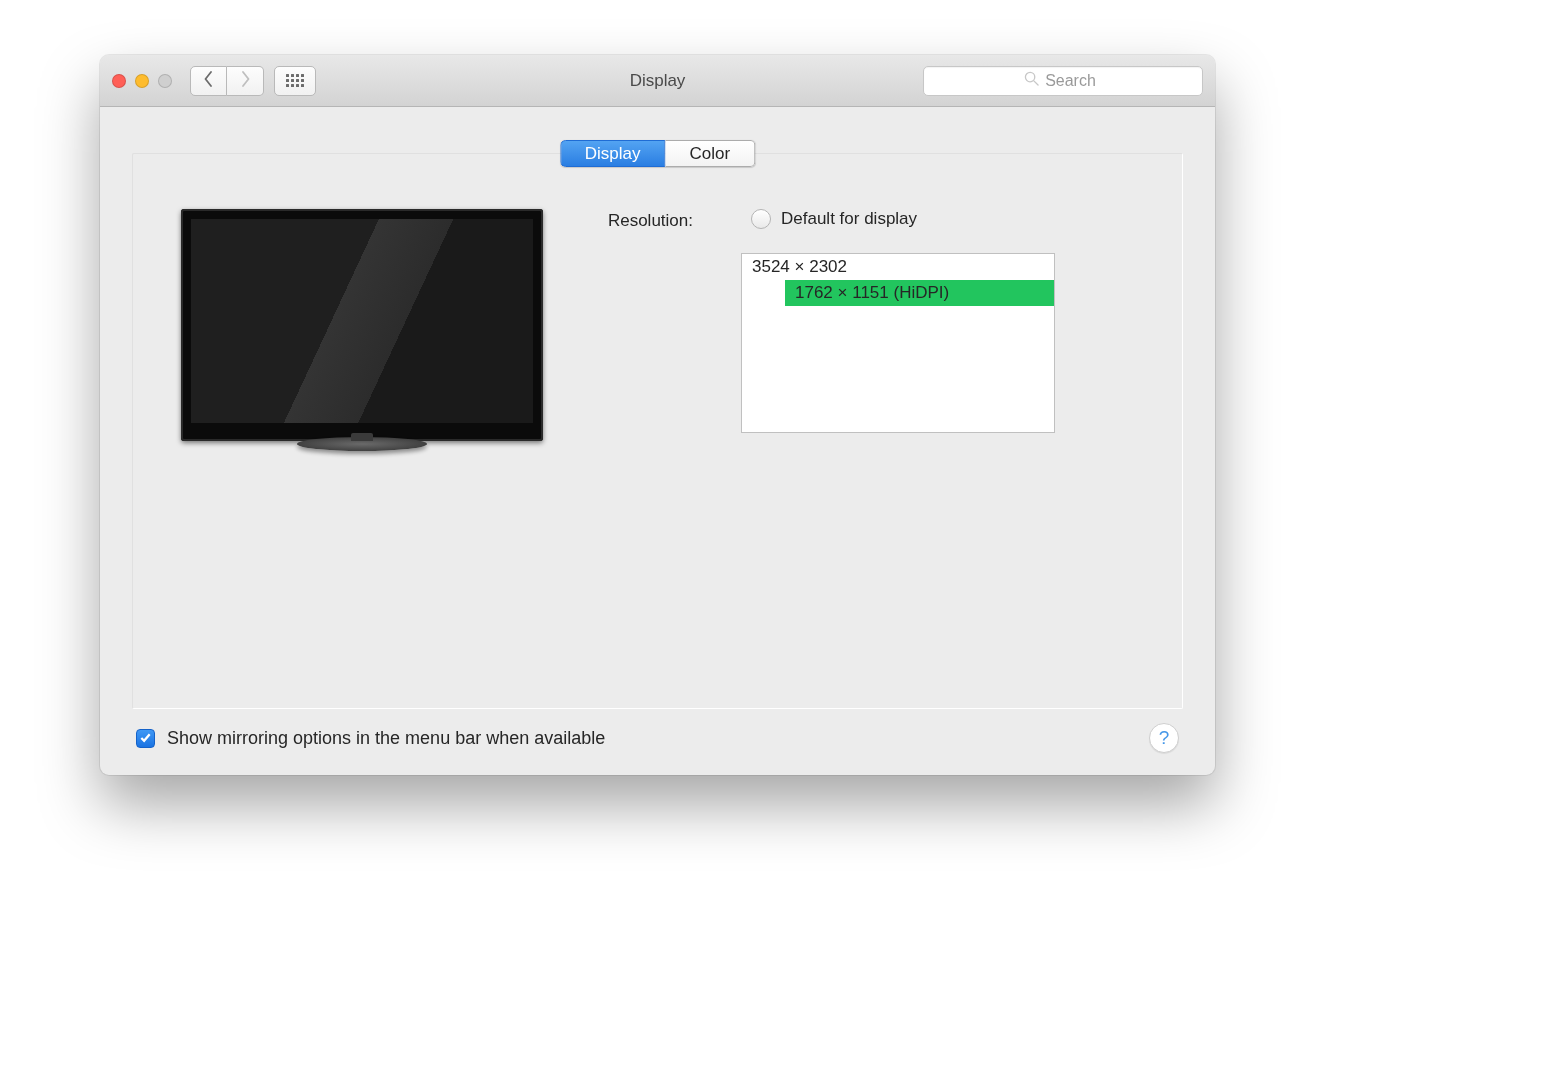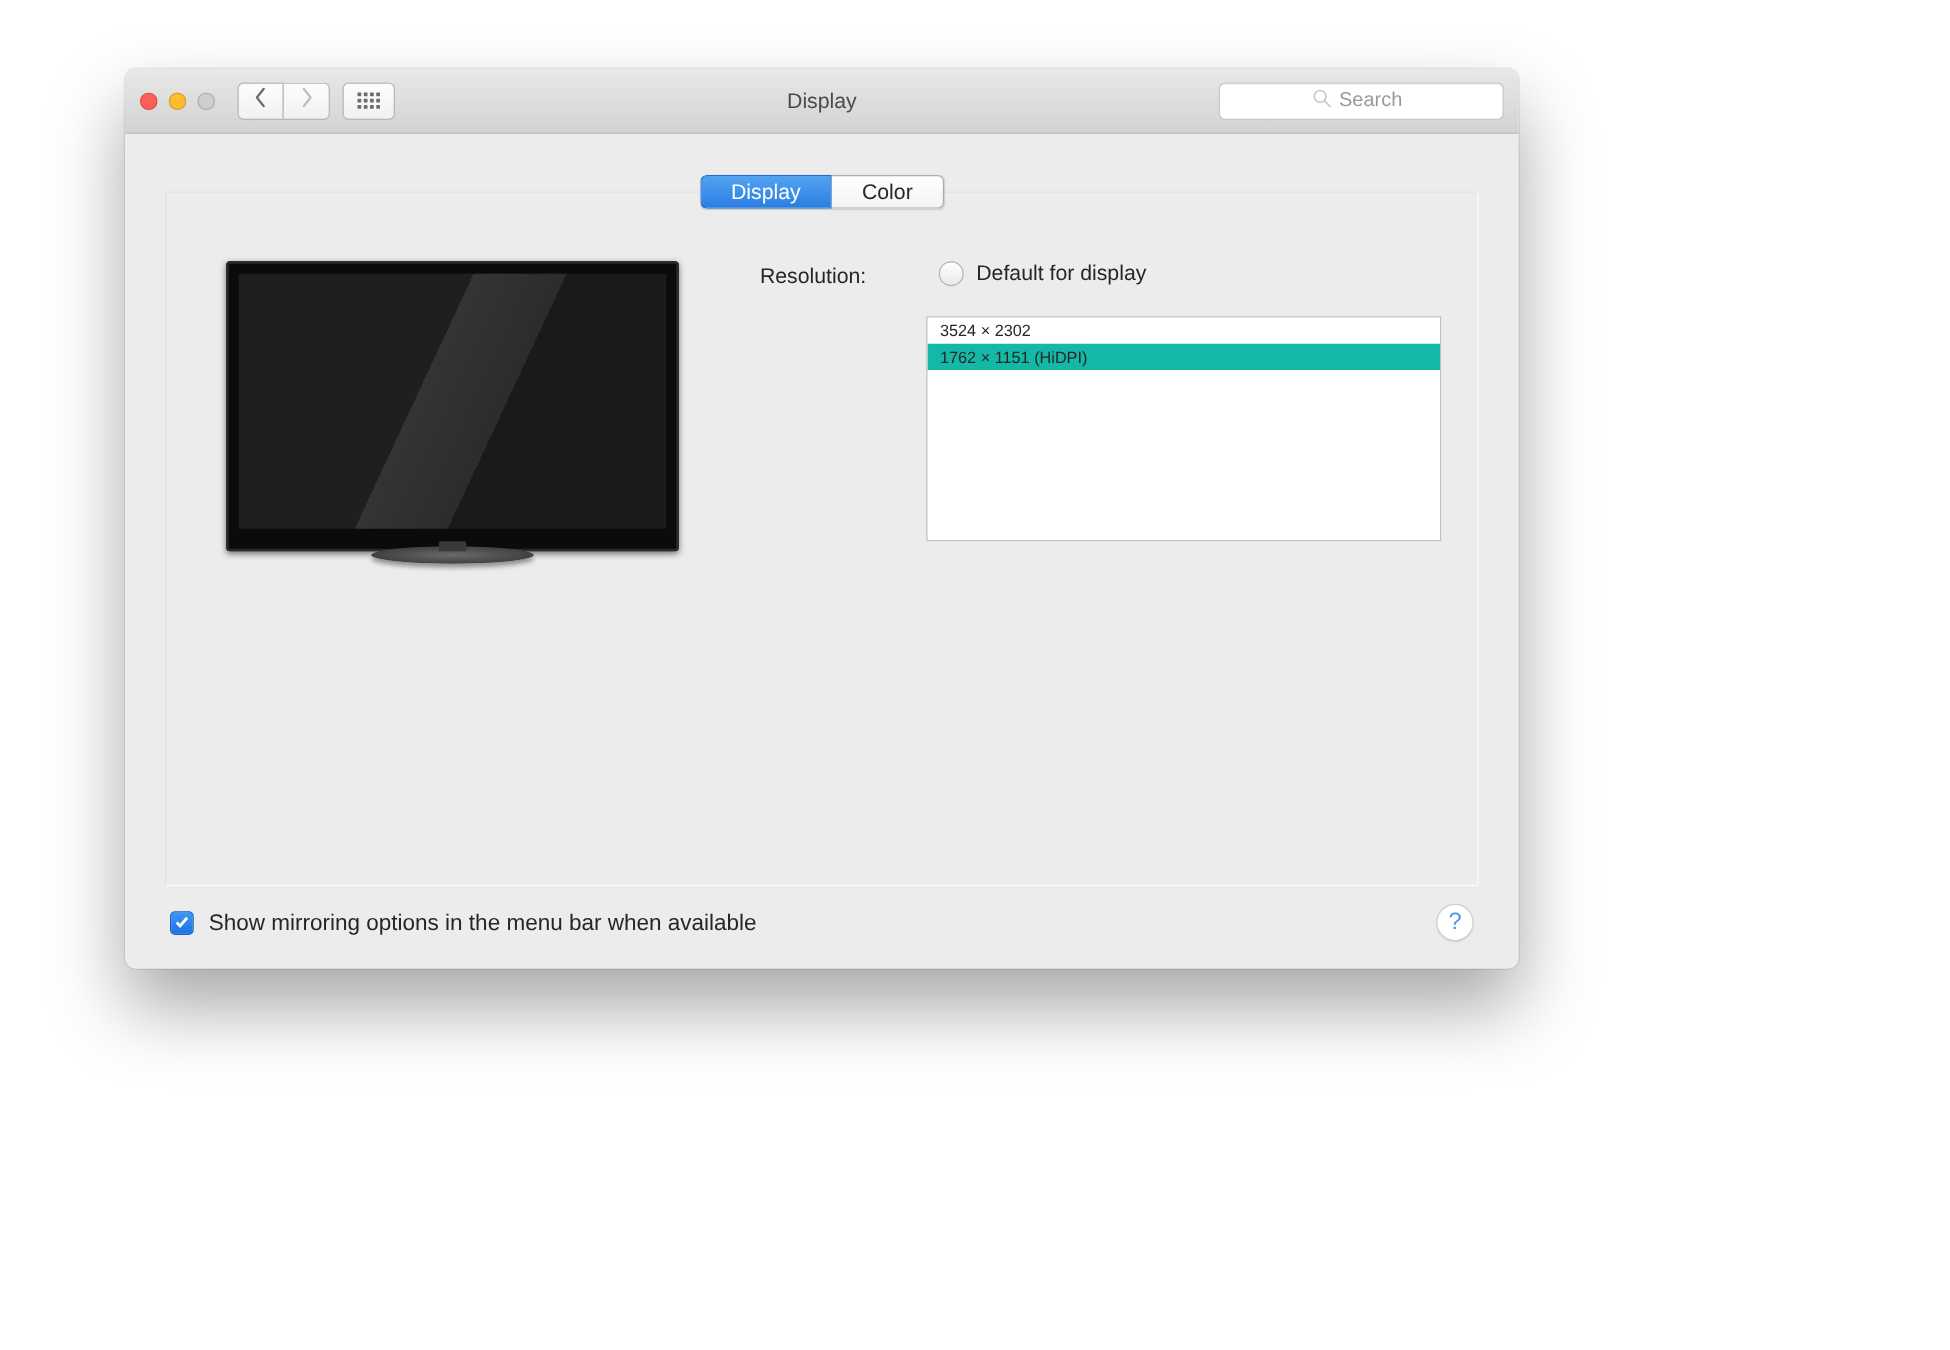--- a/index.html
+++ b/index.html
@@ -65,21 +65,21 @@
     gap: 2px;
   }
   .apps-grid span { width:3px; height:3px; background:#6c6c6c; border-radius:0.5px;}
   .title {
     position: absolute; left:0; right:0; text-align:center;
     font-size: 17px; color:#4a4a4a; font-weight:400;
     pointer-events:none;
   }
   .search-wrap {
     margin-left: auto;
-    width: 228px; height: 30px;
+    width: 280px; height: 30px;
     background: #ffffff;
     border: 1px solid #c7c7c7;
     border-radius: 5px;
     display:flex; align-items:center; justify-content:center;
     color:#9a9a9a; gap:6px;
     font-size:16px;
     box-shadow: inset 0 1px 1px rgba(0,0,0,0.05);
   }
   .search-wrap svg{width:15px;height:15px;opacity:0.55;}
   .search-input{
@@ -177,30 +177,30 @@
   .radio.checked{
     background:linear-gradient(#3f98f5,#1a73e2);
     border-color:#1462c9;
   }
   .radio.checked:after{
     content:"";width:8px;height:8px;border-radius:50%;background:#ffffff;
   }
   .res-list{
     margin-top:14px;
     margin-left:30px;
-    width:412px;height:180px;
+    width:314px;height:180px;
     background:#ffffff;
     border:1px solid #c0c0c0;
-    font-size:13px;
+    font-size:17px;
     overflow:auto;
   }
   .res-item{
     padding:3px 10px;
   }
-  .res-item.sel{background:#14b8a6;}
+  .res-item.sel{background:#22c55e;margin-left:43px;}
   
   .footer{
     display:flex;align-items:center;
     padding: 14px 4px 0 4px;
     font-size:18px;color:#262626;
   }
   .checkbox{
     width:19px;height:19px;border-radius:4px;
     background:linear-gradient(#3f98f5,#1a73e2);
     border:1px solid #1462c9;

